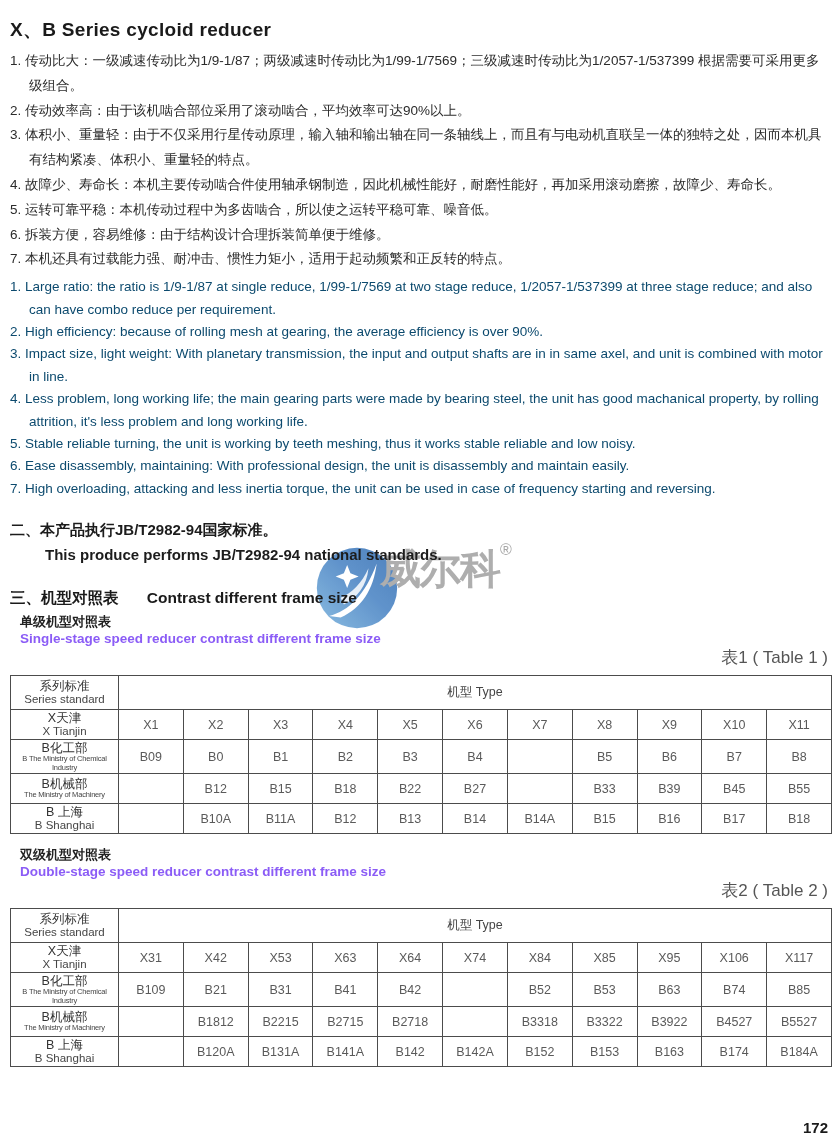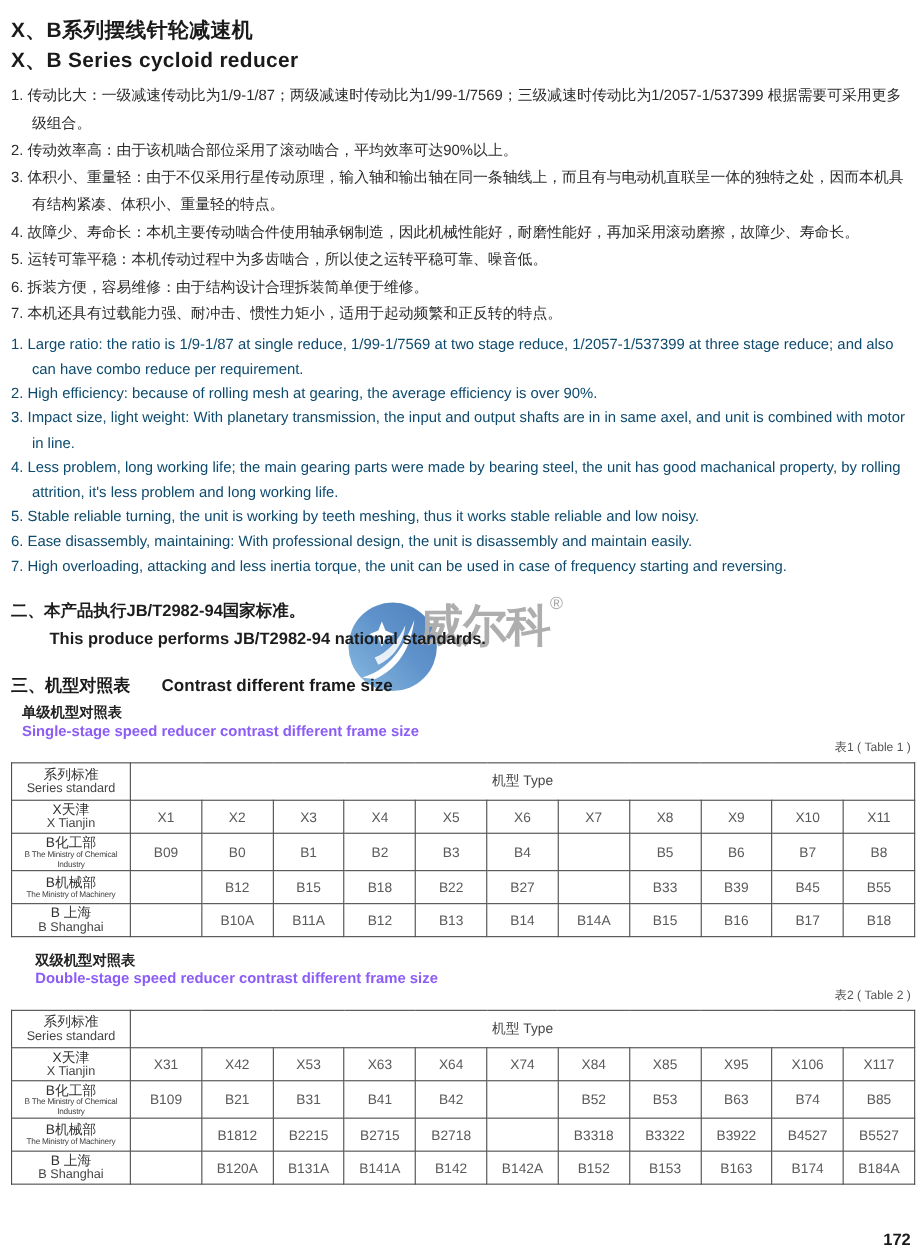--- a/index.html
+++ b/index.html
@@ -14,24 +14,24 @@
   .items{margin-top:6px;}
   .items.en{margin-top:4px;}
   .item{font-size:13.5px;line-height:24.8px;padding-left:19px;text-indent:-19px;color:#2b2b2b;}
   .items.en .item{line-height:22.4px;color:#0c4a6e;}
   .standards{margin-top:17px;}
   .std-cn{font-size:15px;font-weight:bold;line-height:25px;color:#1c1c1c;}
   .std-en{font-size:15px;font-weight:bold;line-height:25px;color:#1c1c1c;margin-left:35px;}
   .sec-contrast{margin-top:20px;}
   .sec-contrast .en{margin-left:24px;}
   .tbl-caption{display:flex;align-items:baseline;margin-top:5px;flex-direction:column;}
-  .tbl-caption.second{margin-top:12px;margin-left:12px;}
+  .tbl-caption.second{margin-top:12px;}
   .cap-cn{font-size:13px;font-weight:bold;color:#222;}
   .cap-en{font-size:13.5px;font-weight:bold;color:#8b5cf6;margin-left:10px;}
-  .cap-label{margin-left:auto;font-size:11px;color:#555;padding-right:4px;}
+  .cap-label{margin-left:auto;font-size:17px;color:#555;padding-right:4px;}
   table.frame{width:100%;border-collapse:collapse;table-layout:fixed;margin-top:6px;}
   table.frame th,table.frame td{border:1px solid #4c4c4c;padding:1px 2px;vertical-align:middle;}
   table.frame tr{height:30px;}
   table.frame tr:first-child{height:34px;}
   col.c0{width:108px;}
   .rowhead{font-weight:normal;text-align:center;}
   .rh-cn{display:block;font-size:12.5px;color:#333;line-height:14px;}
   .rh-en{display:block;font-size:11.5px;color:#454545;line-height:13px;}
   .rh-en.tiny{font-size:7.5px;line-height:8.5px;letter-spacing:-.2px;}
   .typehead{text-align:center;font-size:12.5px;color:#454545;}
@@ -59,21 +59,20 @@
     <path d="M16 84 C40 78 60 58 74 20 C70 52 56 74 30 86 Z" fill="#ffffff"></path>
     <path d="M30 62 C44 56 56 44 64 26 C62 48 50 62 34 70 Z" fill="#ffffff" opacity="0.85"></path>
     <path d="M38 22 L42 32 L52 36 L42 40 L38 50 L34 40 L24 36 L34 32 Z" fill="#ffffff"></path>
   </svg>
   <span class="wm-text">威尔科</span>
   <span class="wm-reg">®</span>
 </div>
 
 <div class="page">
 
-  <div class="title">X、B系列摆线针轮减速机</div>
   <div class="title en">X、B Series cycloid reducer</div>
 
   <div class="items">
     <div class="item">1. 传动比大：一级减速传动比为1/9-1/87；两级减速时传动比为1/99-1/7569；三级减速时传动比为1/2057-1/537399 根据需要可采用更多级组合。</div>
     <div class="item">2. 传动效率高：由于该机啮合部位采用了滚动啮合，平均效率可达90%以上。</div>
     <div class="item">3. 体积小、重量轻：由于不仅采用行星传动原理，输入轴和输出轴在同一条轴线上，而且有与电动机直联呈一体的独特之处，因而本机具有结构紧凑、体积小、重量轻的特点。</div>
     <div class="item">4. 故障少、寿命长：本机主要传动啮合件使用轴承钢制造，因此机械性能好，耐磨性能好，再加采用滚动磨擦，故障少、寿命长。</div>
     <div class="item">5. 运转可靠平稳：本机传动过程中为多齿啮合，所以使之运转平稳可靠、噪音低。</div>
     <div class="item">6. 拆装方便，容易维修：由于结构设计合理拆装简单便于维修。</div>
     <div class="item">7. 本机还具有过载能力强、耐冲击、惯性力矩小，适用于起动频繁和正反转的特点。</div>

